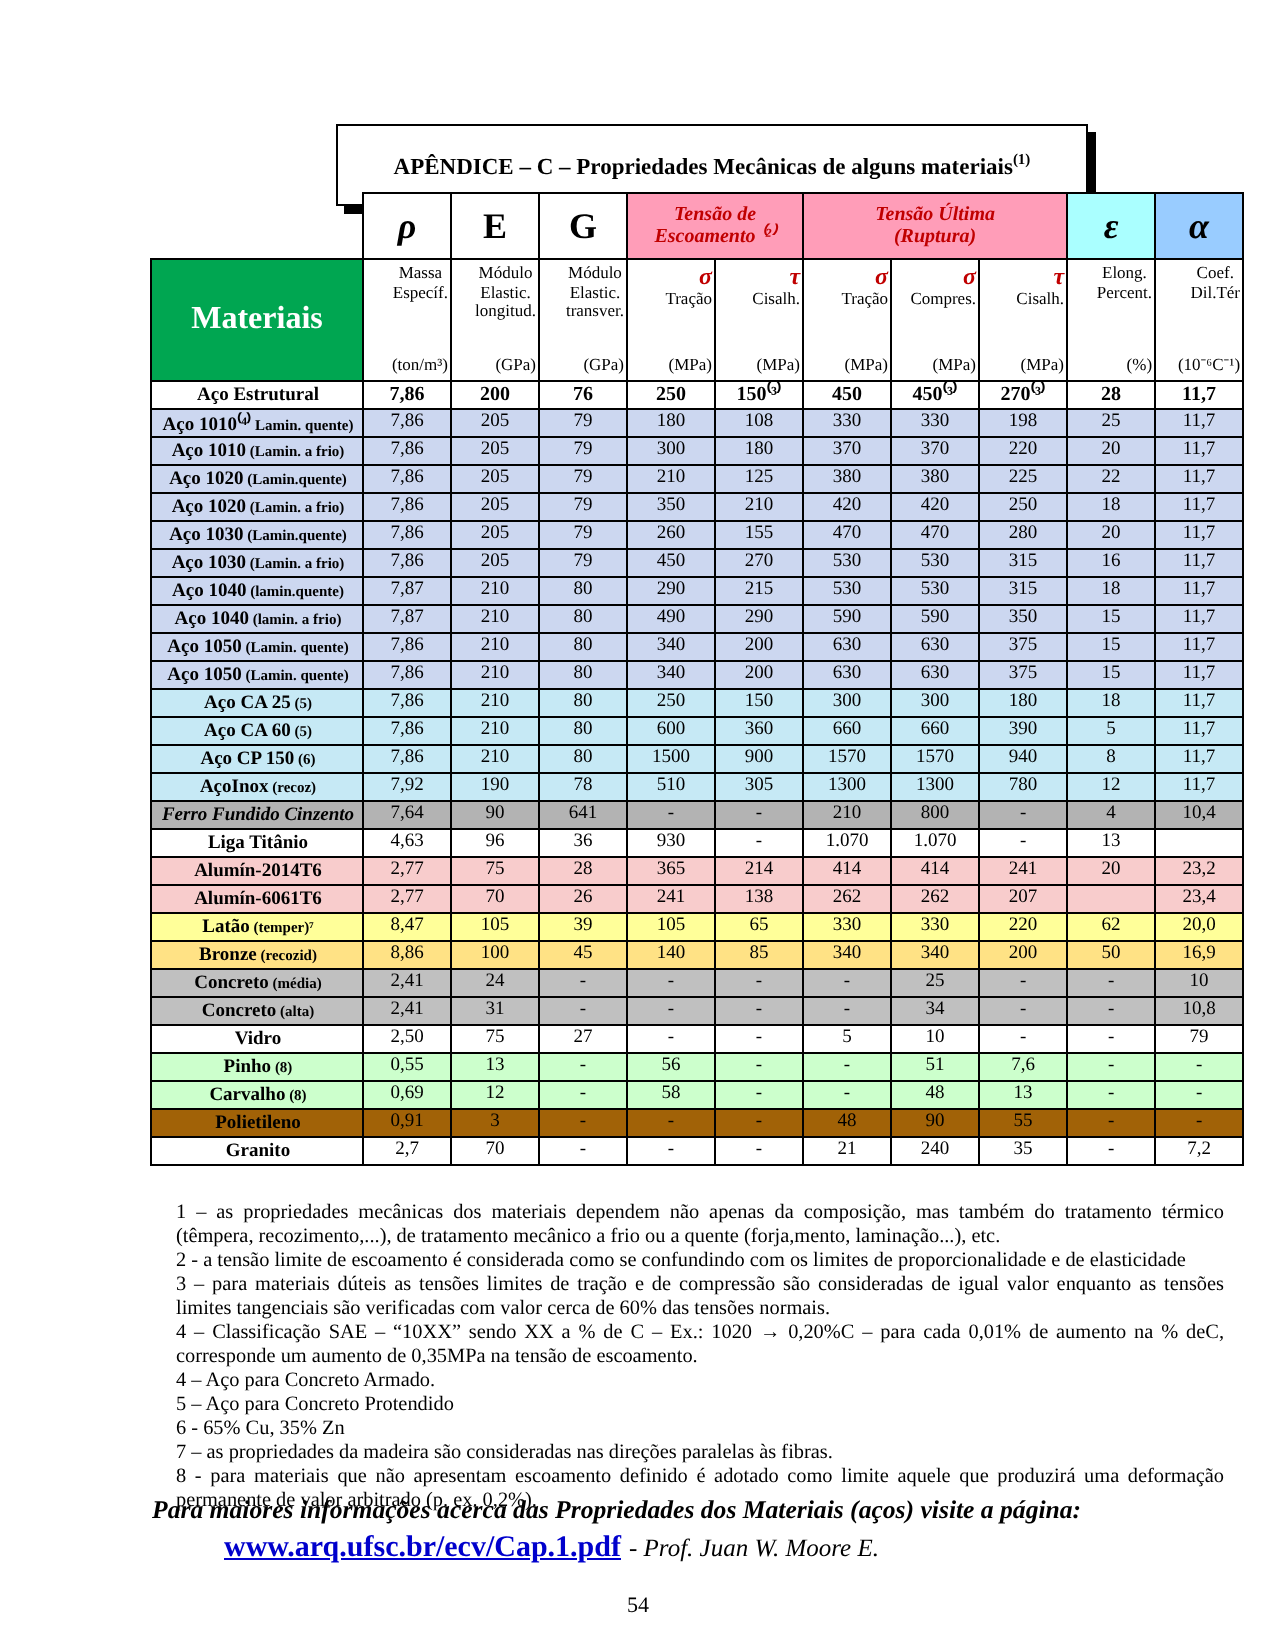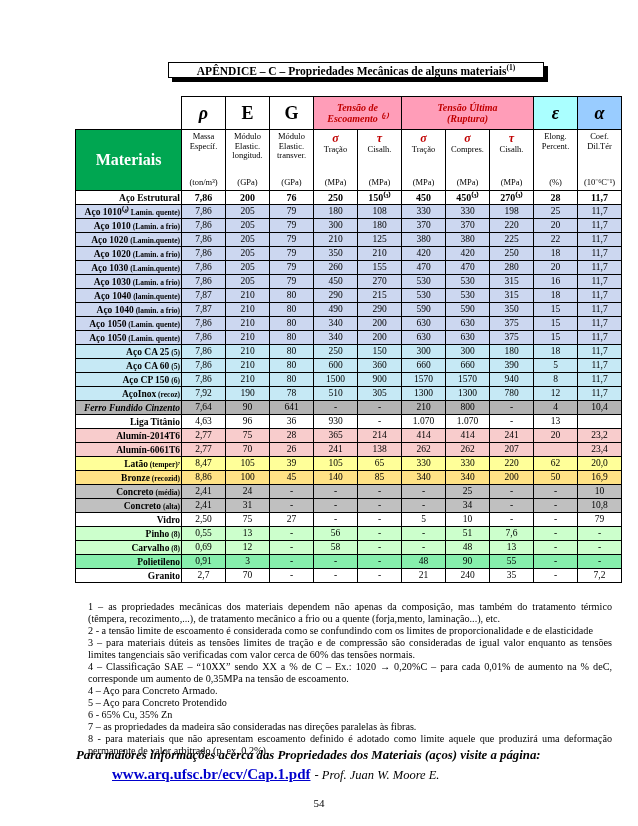--- a/index.html
+++ b/index.html
@@ -4,51 +4,51 @@
 <style>
   html,body{margin:0;padding:0;background:#ffffff;}
   .page{
     position:relative;width:638px;height:826px;background:#ffffff;
     font-family:"Liberation Serif",serif;color:#000;overflow:hidden;
   }
   
   .title-box{
     position:absolute;left:168px;top:62px;width:370px;
     background:#fff;border:1px solid #000;box-shadow:4px 4px 0 #000;
-    text-align:center;font-weight:bold;font-size:11.5px;padding:0 2px;
+    text-align:center;font-weight:bold;font-size:11.5px;padding:12px 2px;
   }
   .title-box sup{font-size:7.5px;}
   
   table.mat-table{
     position:absolute;left:75px;top:96px;width:546px;
     border-collapse:collapse;table-layout:fixed;
   }
   .mat-table td{border:1px solid #000;font-family:"Liberation Serif",serif;}
   .blank-corner{border:none !important;background:transparent;}
   .th-sym{height:30px;text-align:center;vertical-align:middle;font-size:18px;font-weight:bold;}
   .th-sym.it{font-style:italic;}
   .th-label{
     height:30px;text-align:center;vertical-align:middle;
     font-size:10px;font-weight:bold;font-style:italic;
     color:var(--red,#c00000);white-space:pre-line;line-height:1.15;
   }
   .materiais{color:#fff;font-weight:bold;font-size:16px;text-align:center;vertical-align:middle;background:var(--green,#00a651);}
   .th-col{vertical-align:top;padding:0;background:#fff;}
   .col-wrap{
-    display:flex;flex-direction:column;align-items:center;
+    display:flex;flex-direction:column;align-items:flex-end;
     height:56px;padding:2px 1px 2px;font-size:8.5px;line-height:1.12;text-align:center;
   }
   .col-top{white-space:pre-line;}
   .col-sym{color:var(--red,#c00000);font-style:italic;font-weight:bold;font-size:12px;line-height:1.05;}
   .col-unit{margin-top:auto;}
   tbody tr{height:14px;}
   .val{font-size:9.5px;text-align:center;padding:0;line-height:1;vertical-align:middle;}
   tr.vbold .val{font-weight:bold;font-size:10px;}
   .mat{
-    font-size:9.5px;font-weight:bold;text-align:right;
+    font-size:9.5px;font-weight:bold;text-align:center;
     padding:0 1px 0 2px;white-space:nowrap;overflow:hidden;vertical-align:middle;
   }
   .mat.it{font-style:italic;}
   .mnote{font-size:7.5px;}
   
   .footnotes{
     position:absolute;left:88px;top:601px;width:524px;
     font-size:10.2px;line-height:1.18;text-align:justify;
   }
   .footnote{margin:0;}
@@ -502,21 +502,21 @@
           <td class="val">12</td>
           <td class="val">-</td>
           <td class="val">58</td>
           <td class="val">-</td>
           <td class="val">-</td>
           <td class="val">48</td>
           <td class="val">13</td>
           <td class="val">-</td>
           <td class="val">-</td>
         </tr>
-        <tr style="background: #86efac;">
+        <tr style="background: #a16207;">
           <td class="mat"><span class="mname">Polietileno</span></td>
           <td class="val">0,91</td>
           <td class="val">3</td>
           <td class="val">-</td>
           <td class="val">-</td>
           <td class="val">-</td>
           <td class="val">48</td>
           <td class="val">90</td>
           <td class="val">55</td>
           <td class="val">-</td>

